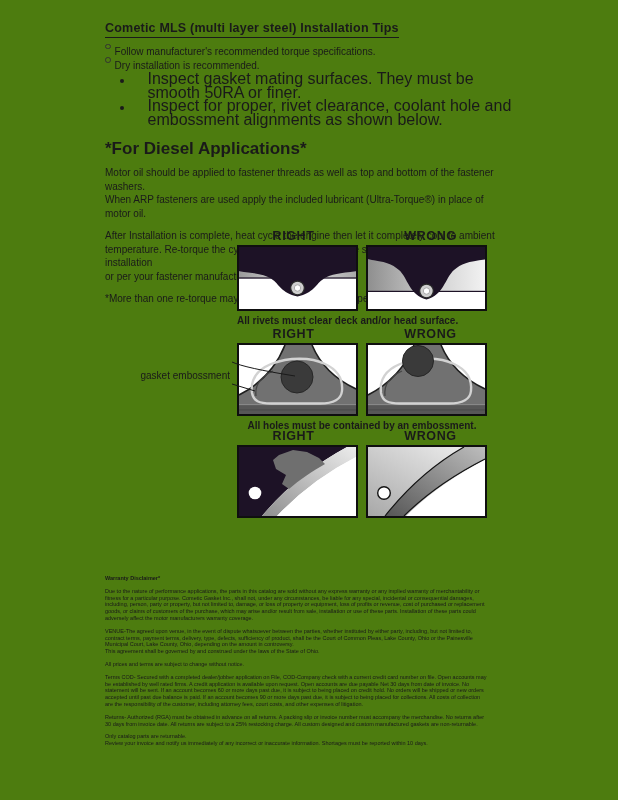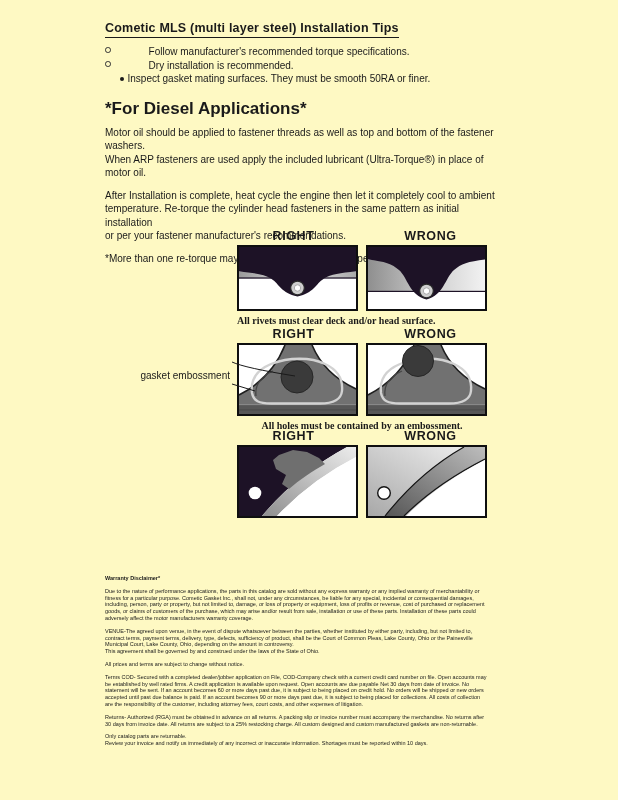--- a/index.html
+++ b/index.html
@@ -1,53 +1,53 @@
 <!DOCTYPE html>
 <html><head>
 <meta charset="utf-8">
 <style>
   html,body{margin:0;padding:0;background:#e8e8e8;}
   .page{
-    position:relative;width:618px;height:800px;background:#fef9c3;
+    position:relative;width:618px;height:800px;background:#4d7c0f;
     font-family:"Liberation Sans", sans-serif;color:#1a1a1a;overflow:hidden;
     box-shadow:0 0 4px rgba(0,0,0,.25);
   }
   .pre{white-space:pre-line;}
 
   
   .tips-block{position:absolute;left:105px;top:18px;width:414px;}
   .doc-title{
     display:inline-block;font-size:12.5px;font-weight:bold;letter-spacing:.2px;
     border-bottom:1.6px solid #1a1a1a;padding-bottom:2px;margin:0 0 7px 0;
   }
-  .bullet-line{font-size:10px;line-height:13.5px;display:flex;align-items:center;gap:34px;}
+  .bullet-line{font-size:10px;line-height:13.5px;display:flex;align-items:flex-start;}
   .bullet-line .ring{
     flex:0 0 auto;width:3.6px;height:3.6px;border:1px solid #333;border-radius:50%;
     margin-right:4px;position:relative;top:-1.5px;
   }
-  .sub-bullet-line{font-size:10px;line-height:13.5px;display:flex;align-items:baseline;padding-left:15px;}
+  .sub-bullet-line{font-size:16px;line-height:13.5px;display:flex;align-items:baseline;padding-left:15px;gap:20px;}
   .sub-bullet-line .dot{
     flex:0 0 auto;width:4px;height:4px;background:#1a1a1a;border-radius:50%;
     margin-right:3.5px;position:relative;top:-1.5px;
   }
   .diesel-heading{font-size:17px;font-weight:bold;margin:13px 0 7px 0;}
   .body-para{font-size:10px;line-height:13.5px;margin:0 12px 9px 0;}
 
   
   .fig-row{position:absolute;left:237px;width:250px;}
   .fig-row-rivets{top:229px;}
   .fig-row-holes{top:327px;}
   .fig-row-emboss{top:429px;}
   .fig-labels{display:flex;gap:24px;margin-bottom:2px;}
   .fig-labels span{
     width:121px;text-align:center;font-size:12.5px;font-weight:600;letter-spacing:.6px;
   }
   .fig-boxes{display:flex;gap:8px;}
   .fig-boxes svg{display:block;border:2px solid #0f0f0f;background:#fff;}
-  .fig-caption{font-size:10px;font-weight:bold;line-height:11.5px;margin-top:4px;font-family:Liberation Serif, serif;}
+  .fig-caption{font-size:10px;font-weight:bold;line-height:11.5px;margin-top:4px;}
   .caption-center{text-align:center;}
 
   
   .holes-labels{
     position:absolute;left:105px;top:340px;width:125px;text-align:right;
     font-size:10px;line-height:11px;
   }
   .holes-labels .lbl-emboss{margin-top:30px;}
   .leader-overlay{position:absolute;left:105px;top:338px;pointer-events:none;}
 
@@ -74,20 +74,24 @@
       <span class="ring"></span>
       <span>Follow manufacturer's recommended torque specifications.</span>
     </div>
     <div class="bullet-line">
       <span class="ring"></span>
       <span>Dry installation is recommended.</span>
     </div>
     <div class="sub-bullet-line">
       <span class="dot"></span>
       <span>Inspect gasket mating surfaces.  They must be smooth 50RA or finer.</span>
+    </div>
+    <div class="sub-bullet-line">
+      <span class="dot"></span>
+      <span>Inspect for proper, rivet clearance, coolant hole and embossment alignments as shown below.</span>
     </div>
 
     <div class="diesel-heading">*For Diesel Applications*</div>
     <p class="body-para pre">Motor oil should be applied to fastener threads as well as top and bottom of the fastener washers.
 When ARP fasteners are used apply the included lubricant (Ultra-Torque®) in place of motor oil.</p>
     <p class="body-para pre">After Installation is complete, heat cycle the engine then let it completely cool to ambient
 temperature. Re-torque the cylinder head fasteners in the same pattern as initial installation
 or per your fastener manufacturer's recommendations.</p>
     <p class="body-para">*More than one re-torque may be required to achieve proper fastener stretch*</p>
   </div>

